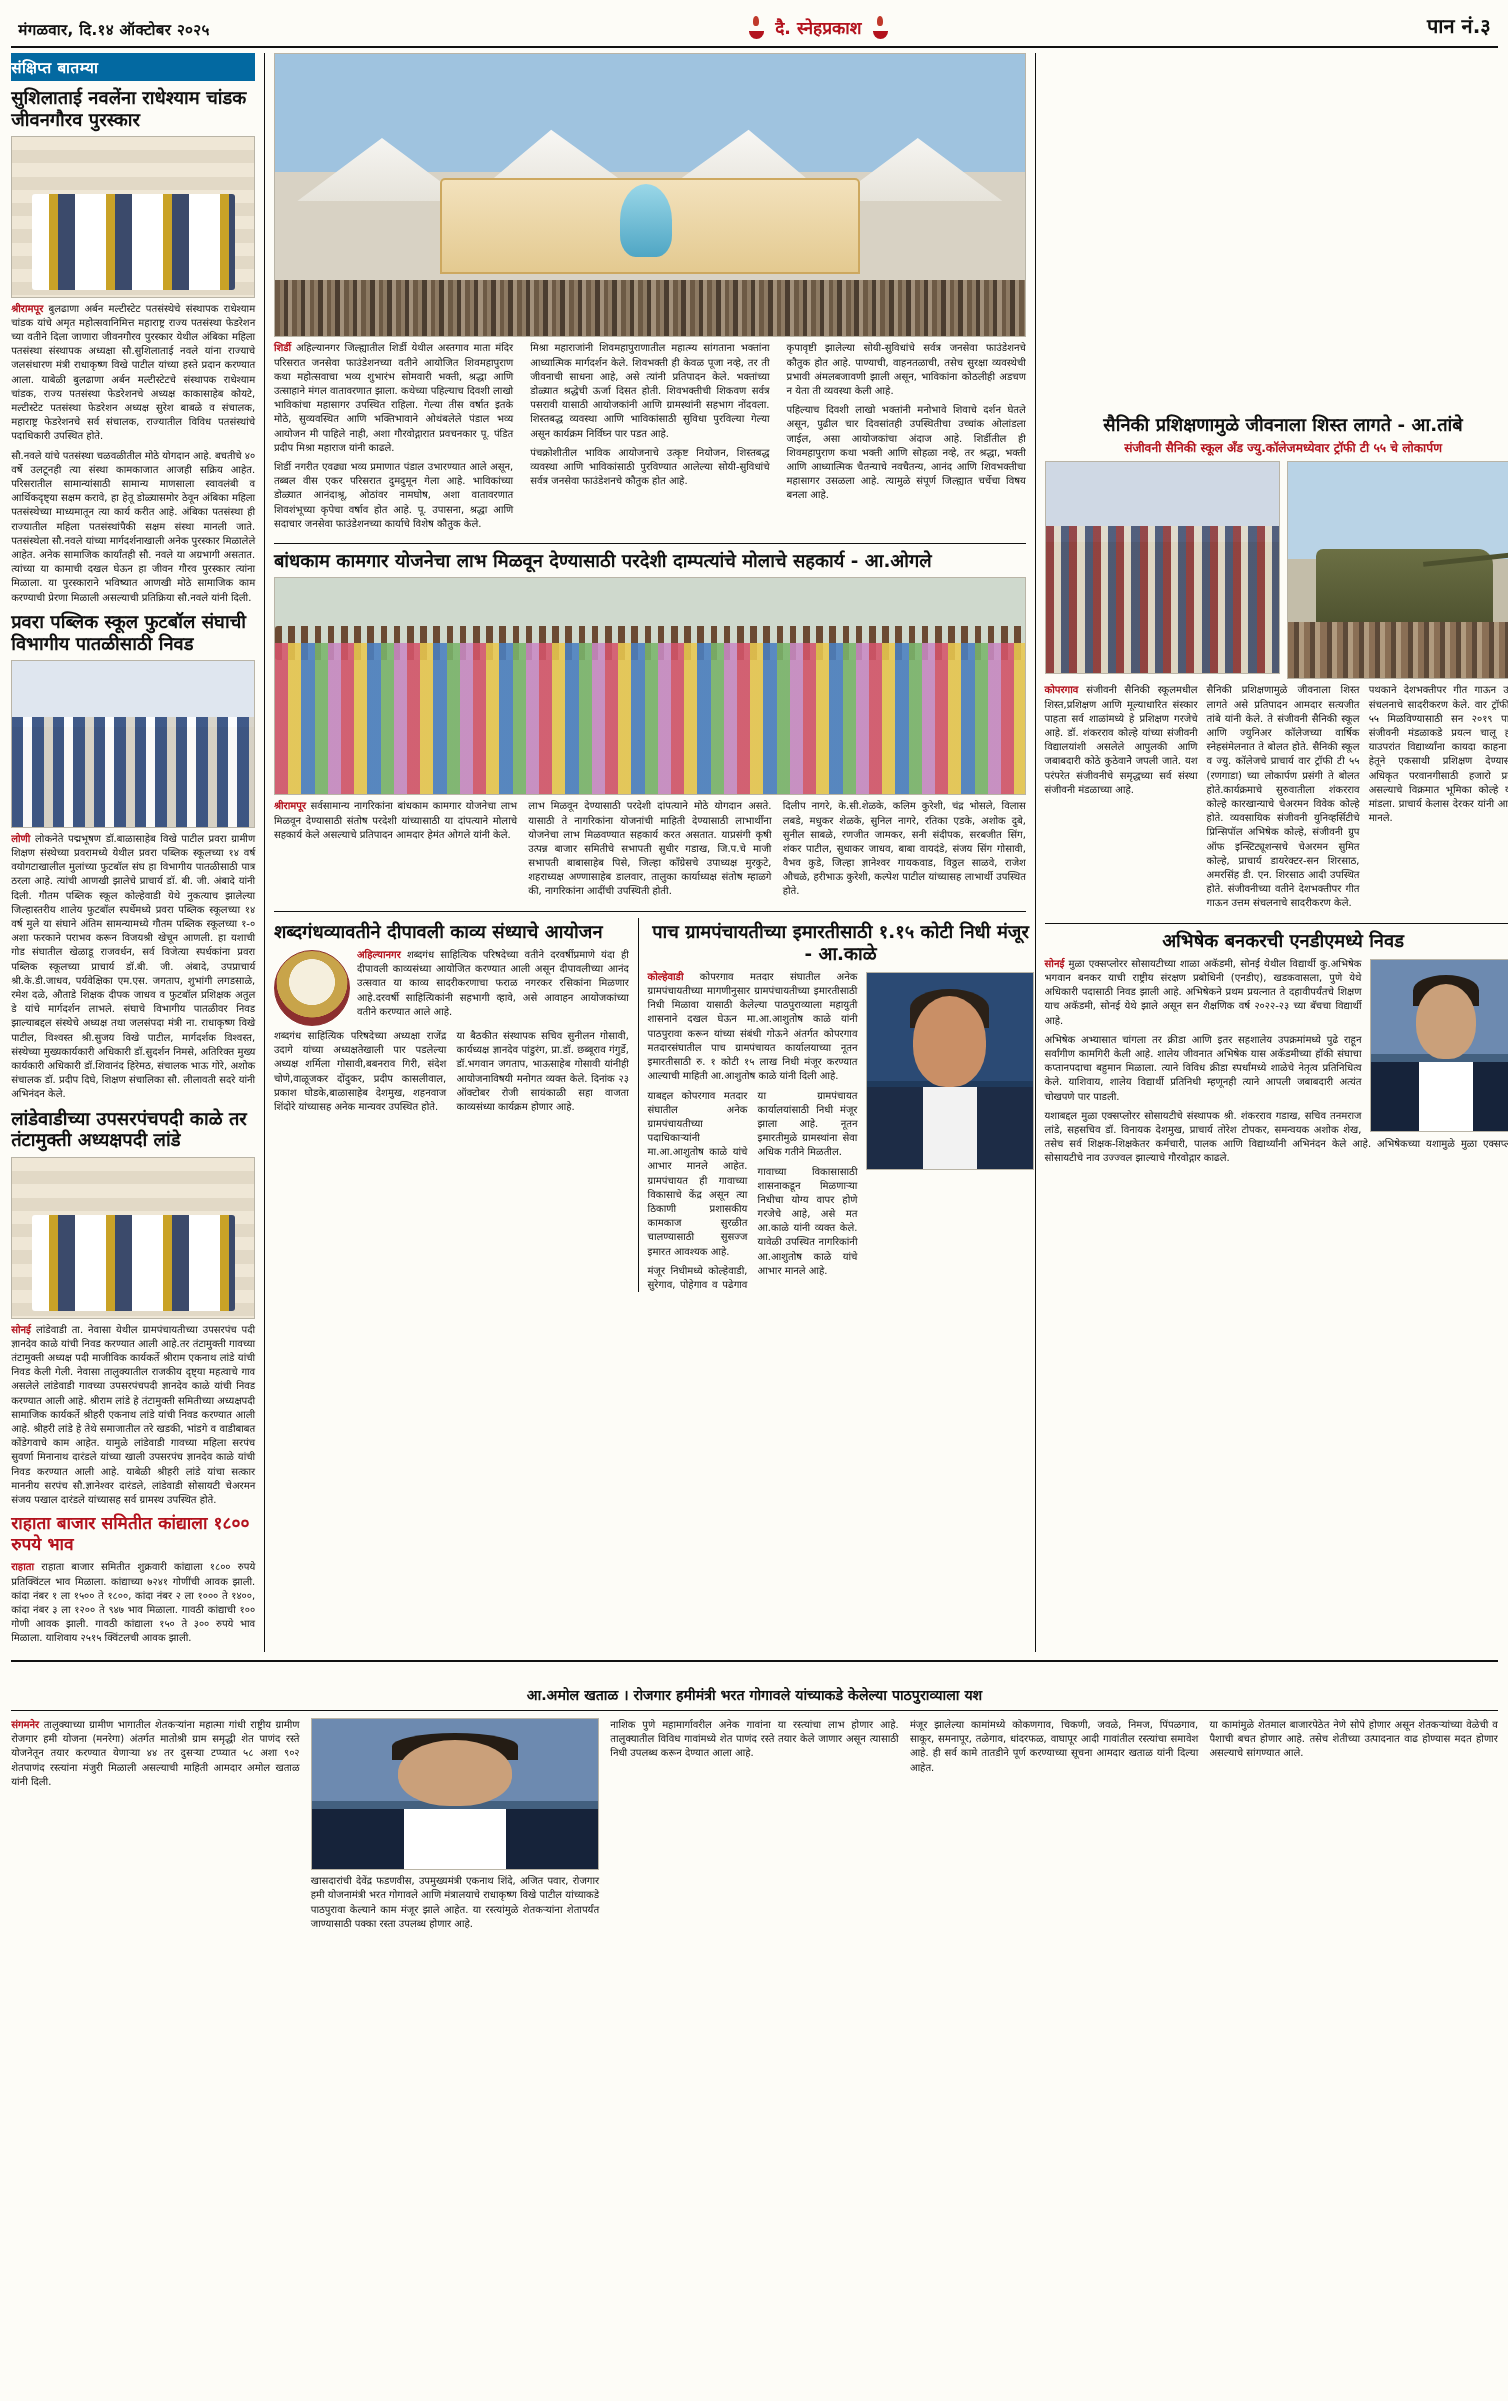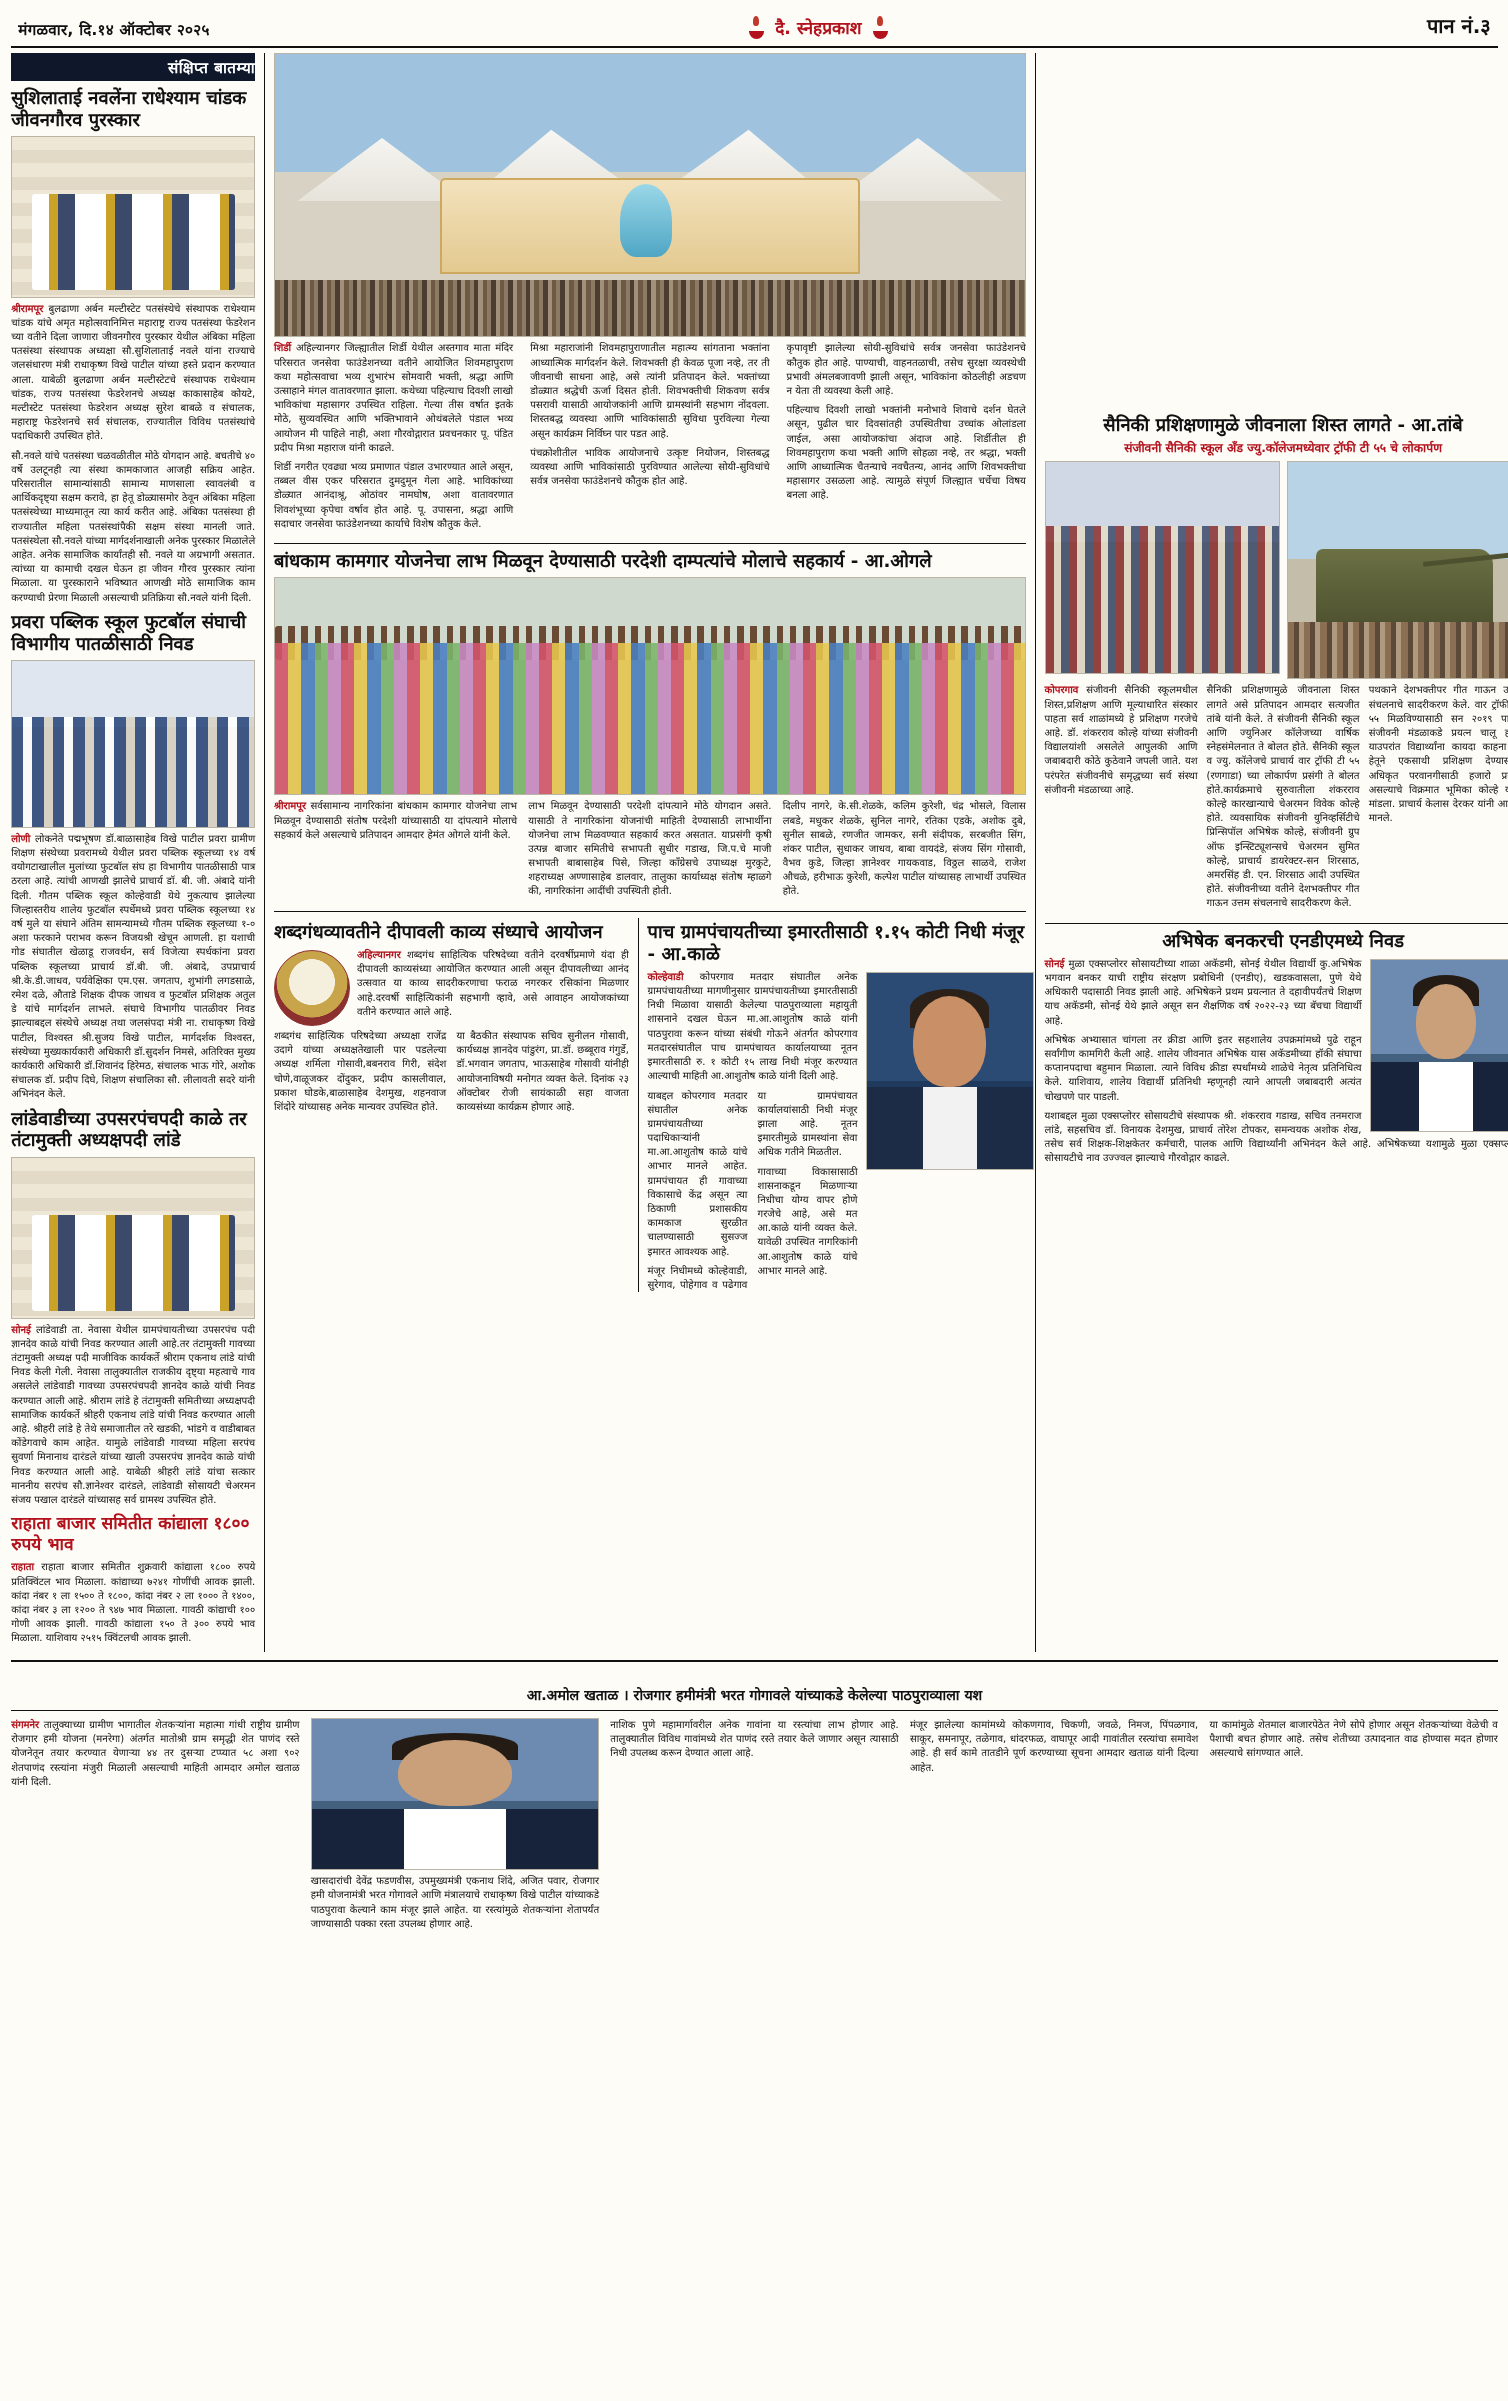--- a/index.html
+++ b/index.html
@@ -52,23 +52,23 @@
 
   
   .grid {
     display: grid;
     grid-template-columns: 244px 0.5px 752px 0.5px 477px;
     column-gap: 9.1px;
   }
   .vrule { background: #111; width:0.5px; }
 
   h2.section-head {
-    background: #0f172a;
+    background: #0369a1;
     color:#fff;
-    text-align:right;
+    text-align:left;
     font-size: 15.2px;
     padding: 3.6px 0 4.6px 0;
     margin: 0 0 5.1px 0;
     font-weight: bold;
     letter-spacing: 0.5px;
   }
 
   .head-red {
     color:#b3121d;
     font-size: 17.3px;
@@ -348,21 +348,21 @@
           </div>
           <div class="two-col-text">
             <p class="body">शब्दगंध साहित्यिक परिषदेच्या अध्यक्षा राजेंद्र उदागे यांच्या अध्यक्षतेखाली पार पडलेल्या अध्यक्ष शर्मिला गोसावी,बबनराव गिरी, संदेश चोणे,वाळूजकर दोंदुकर, प्रदीप कासलीवाल, प्रकाश घोडके,बाळासाहेब देशमुख, शहनवाज शिंदोरे यांच्यासह अनेक मान्यवर उपस्थित होते.</p>
             <p class="body">या बैठकीत संस्थापक सचिव सुनीलन गोसावी, कार्यध्यक्ष ज्ञानदेव पांडुरंग, प्रा.डॉ. छब्बूराव गंगुर्डे, डॉ.भगवान जगताप, भाऊसाहेब गोसावी यांनीही आयोजनाविषयी मनोगत व्यक्त केले. दिनांक २३ ऑक्टोबर रोजी सायंकाळी सहा वाजता काव्यसंध्या कार्यक्रम होणार आहे.</p>
           </div>
         </div>
 
         <div class="vrule"></div>
 
         <div>
-          <div class="head-black" style="text-align:left">पाच ग्रामपंचायतीच्या इमारतीसाठी १.१५ कोटी निधी मंजूर - आ.काळे</div>
+          <div class="head-black" style="text-align:center">पाच ग्रामपंचायतीच्या इमारतीसाठी १.१५ कोटी निधी मंजूर - आ.काळे</div>
           <div class="float-photo photo ph ph-portrait">
             <div class="hair"></div>
               <div class="face"></div>
               <div class="shirt"></div>
               <div class="coat"></div>
           </div>
           <p class="body">
             <span class="lead-dot">कोल्हेवाडी</span>
             <span>कोपरगाव मतदार संघातील अनेक ग्रामपंचायतीच्या मागणीनुसार ग्रामपंचायतीच्या इमारतीसाठी निधी मिळावा यासाठी केलेल्या पाठपुराव्याला महायुती शासनाने दखल घेऊन मा.आ.आशुतोष काळे यांनी पाठपुरावा करून यांच्या संबंधी गोऊने अंतर्गत कोपरगाव मतदारसंघातील पाच ग्रामपंचायत कार्यालयाच्या नूतन इमारतीसाठी रु. १ कोटी १५ लाख निधी मंजूर करण्यात आल्याची माहिती आ.आशुतोष काळे यांनी दिली आहे.</span>
           </p>

